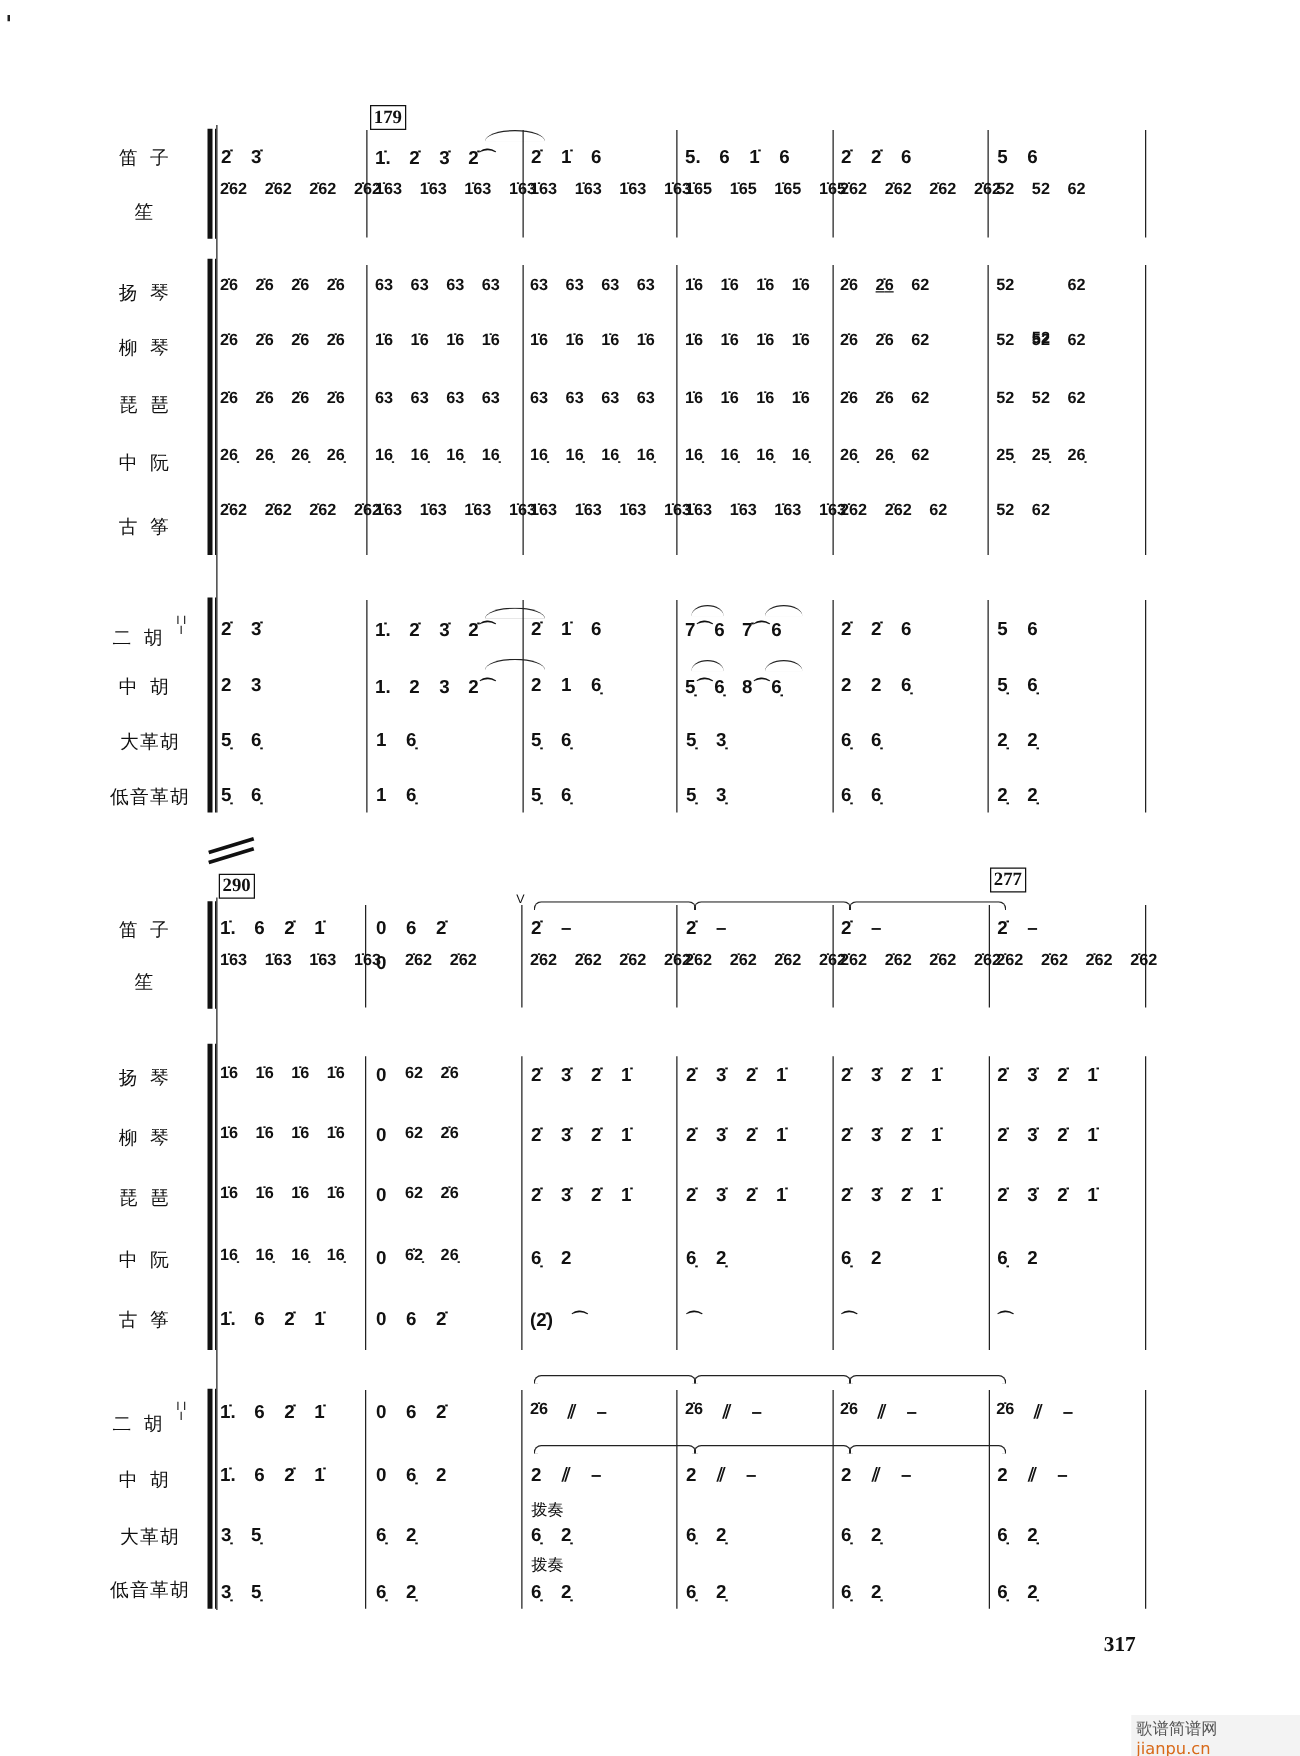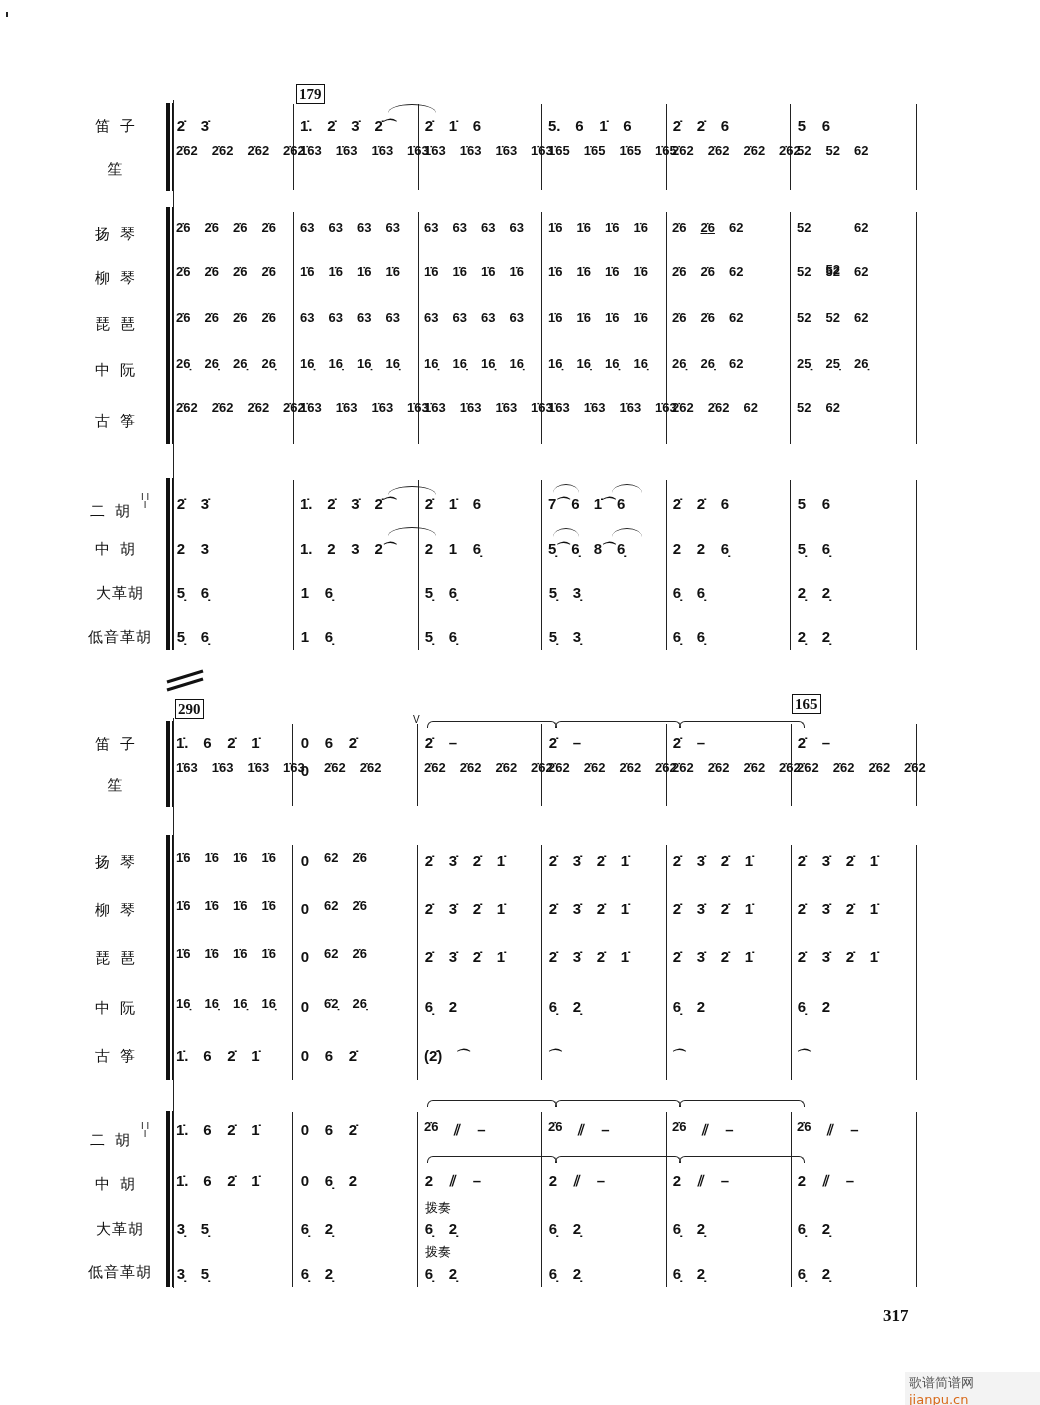--- a/index.html
+++ b/index.html
@@ -115,21 +115,21 @@
       <div class="cell" style="left: 424px; top: 540px;"><span class="note" style="margin-right: 14px; display: inline-block;">2</span><span class="note" style="margin-right: 14px; display: inline-block;">1</span><span class="note" style="margin-right: 14px; display: inline-block;">6̣</span></div>
       <div class="cell" style="left: 424px; top: 584px;"><span class="note" style="margin-right: 14px; display: inline-block;">5̣</span><span class="note" style="margin-right: 14px; display: inline-block;">6̣</span></div>
       <div class="cell" style="left: 424px; top: 628px;"><span class="note" style="margin-right: 14px; display: inline-block;">5̣</span><span class="note" style="margin-right: 14px; display: inline-block;">6̣</span></div>
       <div class="cell" style="left: 548px; top: 117px;"><span class="note" style="margin-right: 14px; display: inline-block;">5.</span><span class="note" style="margin-right: 14px; display: inline-block;">6</span><span class="note" style="margin-right: 14px; display: inline-block;">1̇</span><span class="note" style="margin-right: 14px; display: inline-block;">6</span></div>
       <div class="cell" style="left: 548px; top: 145px;"><span class="stack" style="margin-right: 14px; display: inline-block;"><span>1̇</span><span>6</span><span>5</span></span><span class="stack" style="margin-right: 14px; display: inline-block;"><span>1̇</span><span>6</span><span>5</span></span><span class="stack" style="margin-right: 14px; display: inline-block;"><span>1̇</span><span>6</span><span>5</span></span><span class="stack" style="margin-right: 14px; display: inline-block;"><span>1̇</span><span>6</span><span>5</span></span></div>
       <div class="cell" style="left: 548px; top: 222px;"><span class="stack" style="margin-right: 14px; display: inline-block;"><span>1̇</span><span>6</span></span><span class="stack" style="margin-right: 14px; display: inline-block;"><span>1̇</span><span>6</span></span><span class="stack" style="margin-right: 14px; display: inline-block;"><span>1̇</span><span>6</span></span><span class="stack" style="margin-right: 14px; display: inline-block;"><span>1̇</span><span>6</span></span></div>
       <div class="cell" style="left: 548px; top: 266px;"><span class="stack" style="margin-right: 14px; display: inline-block;"><span>1̇</span><span>6</span></span><span class="stack" style="margin-right: 14px; display: inline-block;"><span>1̇</span><span>6</span></span><span class="stack" style="margin-right: 14px; display: inline-block;"><span>1̇</span><span>6</span></span><span class="stack" style="margin-right: 14px; display: inline-block;"><span>1̇</span><span>6</span></span></div>
       <div class="cell" style="left: 548px; top: 312px;"><span class="stack" style="margin-right: 14px; display: inline-block;"><span>1̇</span><span>6</span></span><span class="stack" style="margin-right: 14px; display: inline-block;"><span>1̇</span><span>6</span></span><span class="stack" style="margin-right: 14px; display: inline-block;"><span>1̇</span><span>6</span></span><span class="stack" style="margin-right: 14px; display: inline-block;"><span>1̇</span><span>6</span></span></div>
       <div class="cell" style="left: 548px; top: 358px;"><span class="stack" style="margin-right: 14px; display: inline-block;"><span>1</span><span>6̣</span></span><span class="stack" style="margin-right: 14px; display: inline-block;"><span>1</span><span>6̣</span></span><span class="stack" style="margin-right: 14px; display: inline-block;"><span>1</span><span>6̣</span></span><span class="stack" style="margin-right: 14px; display: inline-block;"><span>1</span><span>6̣</span></span></div>
       <div class="cell" style="left: 548px; top: 402px;"><span class="stack" style="margin-right: 14px; display: inline-block;"><span>1̇</span><span>6</span><span>3</span></span><span class="stack" style="margin-right: 14px; display: inline-block;"><span>1̇</span><span>6</span><span>3</span></span><span class="stack" style="margin-right: 14px; display: inline-block;"><span>1̇</span><span>6</span><span>3</span></span><span class="stack" style="margin-right: 14px; display: inline-block;"><span>1̇</span><span>6</span><span>3</span></span></div>
-      <div class="cell" style="left: 548px; top: 495px;"><span class="note" style="margin-right: 14px; display: inline-block;">7⌒6</span><span class="note" style="margin-right: 14px; display: inline-block;">1̇⌒6</span></div>
+      <div class="cell" style="left: 548px; top: 495px;"><span class="note" style="margin-right: 14px; display: inline-block;">7⌒6</span><span class="note" style="margin-right: 14px; display: inline-block;">7̇⌒6</span></div>
       <div class="cell" style="left: 548px; top: 540px;"><span class="note" style="margin-right: 14px; display: inline-block;">5̣⌒6̣</span><span class="note" style="margin-right: 14px; display: inline-block;">8⌒6̣</span></div>
       <div class="cell" style="left: 548px; top: 584px;"><span class="note" style="margin-right: 14px; display: inline-block;">5̣</span><span class="note" style="margin-right: 14px; display: inline-block;">3̣</span></div>
       <div class="cell" style="left: 548px; top: 628px;"><span class="note" style="margin-right: 14px; display: inline-block;">5̣</span><span class="note" style="margin-right: 14px; display: inline-block;">3̣</span></div>
       <div class="cell" style="left: 672px; top: 117px;"><span class="note" style="margin-right: 14px; display: inline-block;">2̇</span><span class="note" style="margin-right: 14px; display: inline-block;">2̇</span><span class="note" style="margin-right: 14px; display: inline-block;">6</span></div>
       <div class="cell" style="left: 672px; top: 145px;"><span class="stack" style="margin-right: 14px; display: inline-block;"><span>2̇</span><span>6</span><span>2</span></span><span class="stack" style="margin-right: 14px; display: inline-block;"><span>2̇</span><span>6</span><span>2</span></span><span class="stack" style="margin-right: 14px; display: inline-block;"><span>2̇</span><span>6</span><span>2</span></span><span class="stack" style="margin-right: 14px; display: inline-block;"><span>2̇</span><span>6</span><span>2</span></span></div>
       <div class="cell" style="left: 672px; top: 222px;"><span class="stack" style="margin-right: 14px; display: inline-block;"><span>2̇</span><span>6</span></span><span class="stack" style="margin-right: 14px; display: inline-block; text-decoration: underline;"><span>2̇</span><span>6</span></span><span class="stack" style="margin-right: 14px; display: inline-block;"><span>6</span><span>2</span></span></div>
       <div class="cell" style="left: 672px; top: 266px;"><span class="stack" style="margin-right: 14px; display: inline-block;"><span>2̇</span><span>6</span></span><span class="stack" style="margin-right: 14px; display: inline-block;"><span>2̇</span><span>6</span></span><span class="stack" style="margin-right: 14px; display: inline-block;"><span>6</span><span>2</span></span></div>
       <div class="cell" style="left: 672px; top: 312px;"><span class="stack" style="margin-right: 14px; display: inline-block;"><span>2̇</span><span>6</span></span><span class="stack" style="margin-right: 14px; display: inline-block;"><span>2̇</span><span>6</span></span><span class="stack" style="margin-right: 14px; display: inline-block;"><span>6</span><span>2</span></span></div>
       <div class="cell" style="left: 672px; top: 358px;"><span class="stack" style="margin-right: 14px; display: inline-block;"><span>2</span><span>6̣</span></span><span class="stack" style="margin-right: 14px; display: inline-block;"><span>2</span><span>6̣</span></span><span class="stack" style="margin-right: 14px; display: inline-block;"><span>6</span><span>2</span></span></div>
       <div class="cell" style="left: 672px; top: 402px;"><span class="stack" style="margin-right: 14px; display: inline-block;"><span>2̇</span><span>6</span><span>2</span></span><span class="stack" style="margin-right: 14px; display: inline-block;"><span>2̇</span><span>6</span><span>2</span></span><span class="stack" style="margin-right: 14px; display: inline-block;"><span>6</span><span>2</span></span></div>
@@ -152,21 +152,21 @@
 </div>
 
 <svg class="sysbreak" viewBox="0 0 40 24">
   <line x1="2" y1="14" x2="38" y2="3" stroke="#111" stroke-width="3"></line>
   <line x1="2" y1="22" x2="38" y2="11" stroke="#111" stroke-width="3"></line>
 </svg>
 
 <div class="system" style="top:0">
 
   <div class="rehearsal" style="left:175px;top:699px;">290</div>
-  <div class="rehearsal" style="left:792px;top:694px;">165</div>
+  <div class="rehearsal" style="left:792px;top:694px;">277</div>
   <div style="position:absolute;left:413px;top:714px;font-size:10px;">V</div>
 
   <div class="label" style="top:735px;">笛子</div>
   <div class="label" style="top:776px;">笙</div>
   <div class="label" style="top:853px;">扬琴</div>
   <div class="label" style="top:901px;">柳琴</div>
   <div class="label" style="top:949px;">琵琶</div>
   <div class="label" style="top:999px;">中阮</div>
   <div class="label" style="top:1047px;">古筝</div>
   <div class="label" style="top:1124px;"><span>二胡</span><sup style="width:10px;word-break:break-all;">I II</sup></div>

